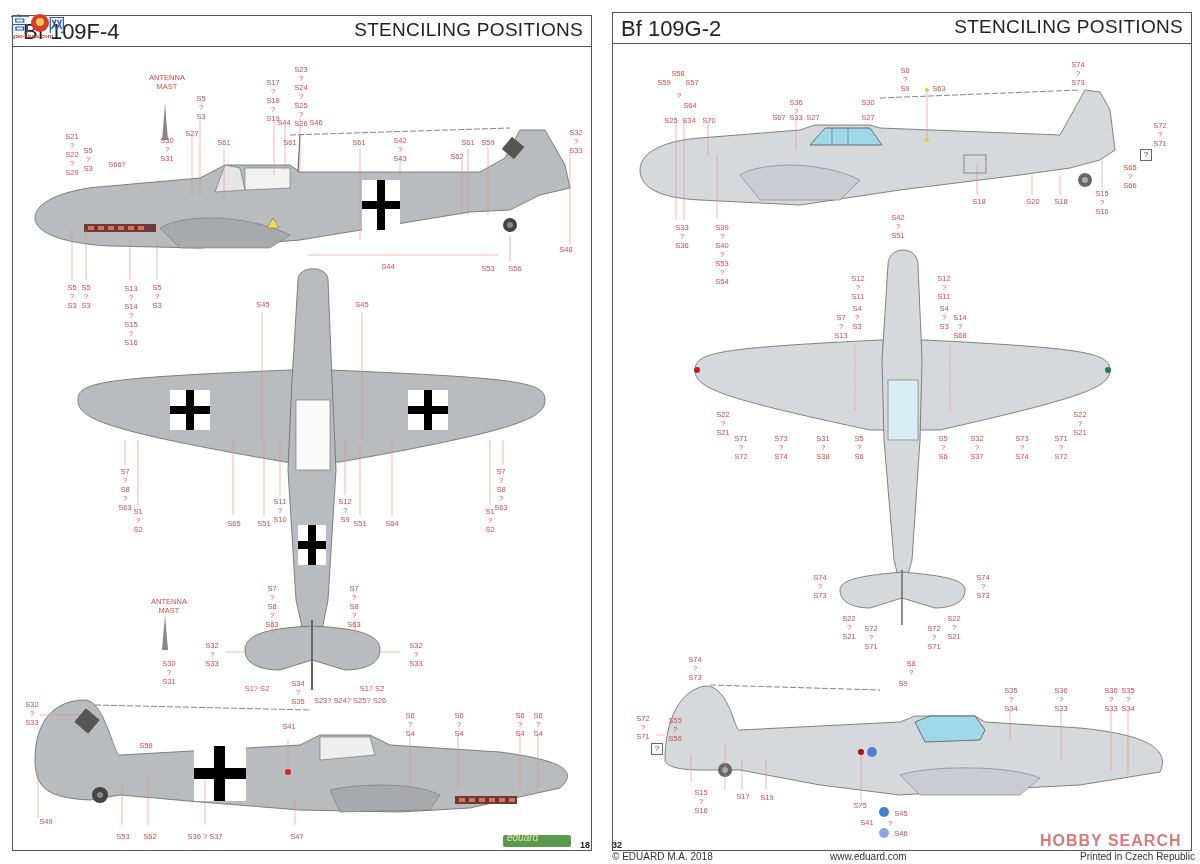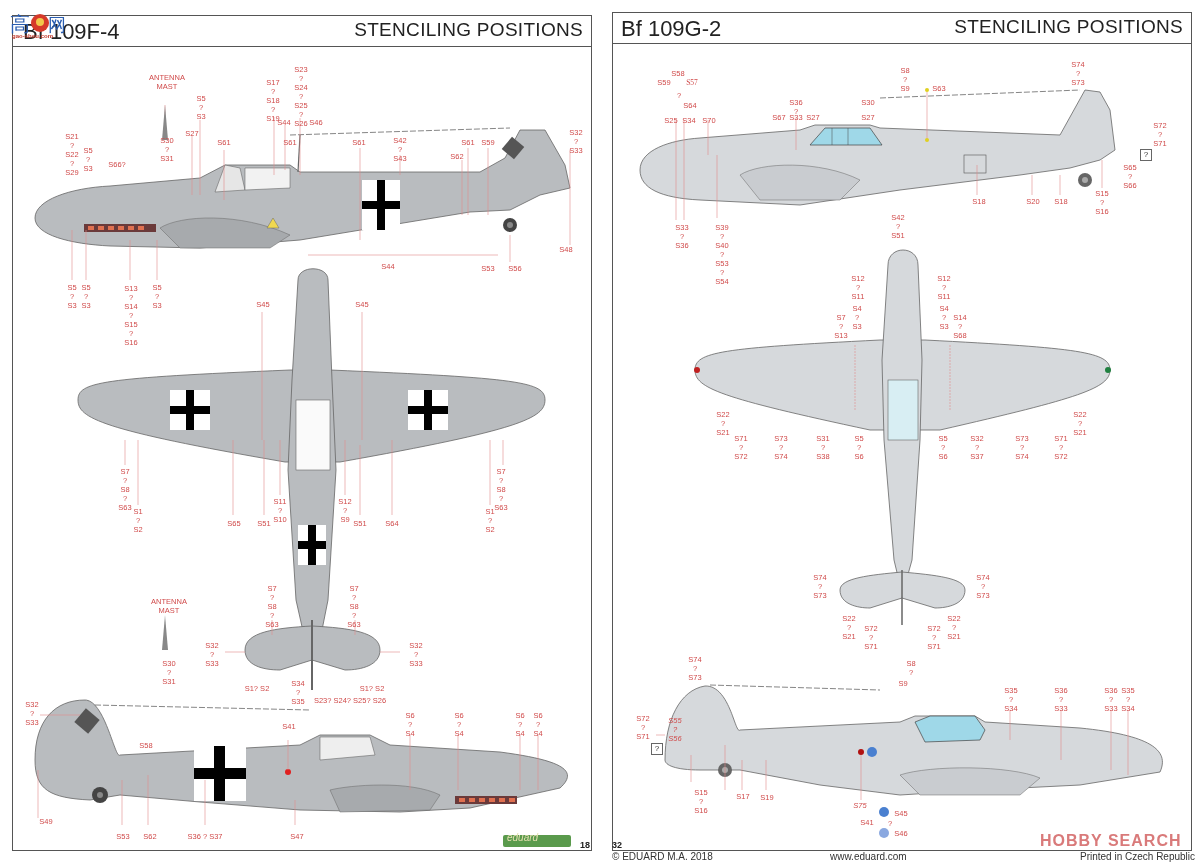--- a/index.html
+++ b/index.html
@@ -389,21 +389,21 @@
       <line x1="1061" y1="710" x2="1061" y2="760"></line>
       <line x1="1111" y1="710" x2="1111" y2="770"></line>
       <line x1="1128" y1="710" x2="1128" y2="775"></line>
     </g>
   </g>
 </svg>
 
 <div>
   <div class="lbl" style="left:678px;top:69px;">S58</div>
   <div class="lbl" style="left:664px;top:78px;">S59</div>
-  <div class="lbl" style="left:692px;top:78px;font-family:Liberation Serif, serif;">S57</div>
+  <div class="lbl" style="left:692px;top:78px;">S57</div>
   <div class="lbl" style="left:679px;top:91px;">?</div>
   <div class="lbl" style="left:690px;top:101px;">S64</div>
   <div class="lbl" style="left:671px;top:116px;">S25</div>
   <div class="lbl" style="left:689px;top:116px;">S34</div>
   <div class="lbl" style="left:709px;top:116px;">S70</div>
   <div class="lbl" style="left:796px;top:98px;">S36
 ?</div>
   <div class="lbl" style="left:779px;top:113px;">S67</div>
   <div class="lbl" style="left:796px;top:113px;">S33</div>
   <div class="lbl" style="left:813px;top:113px;">S27</div>

